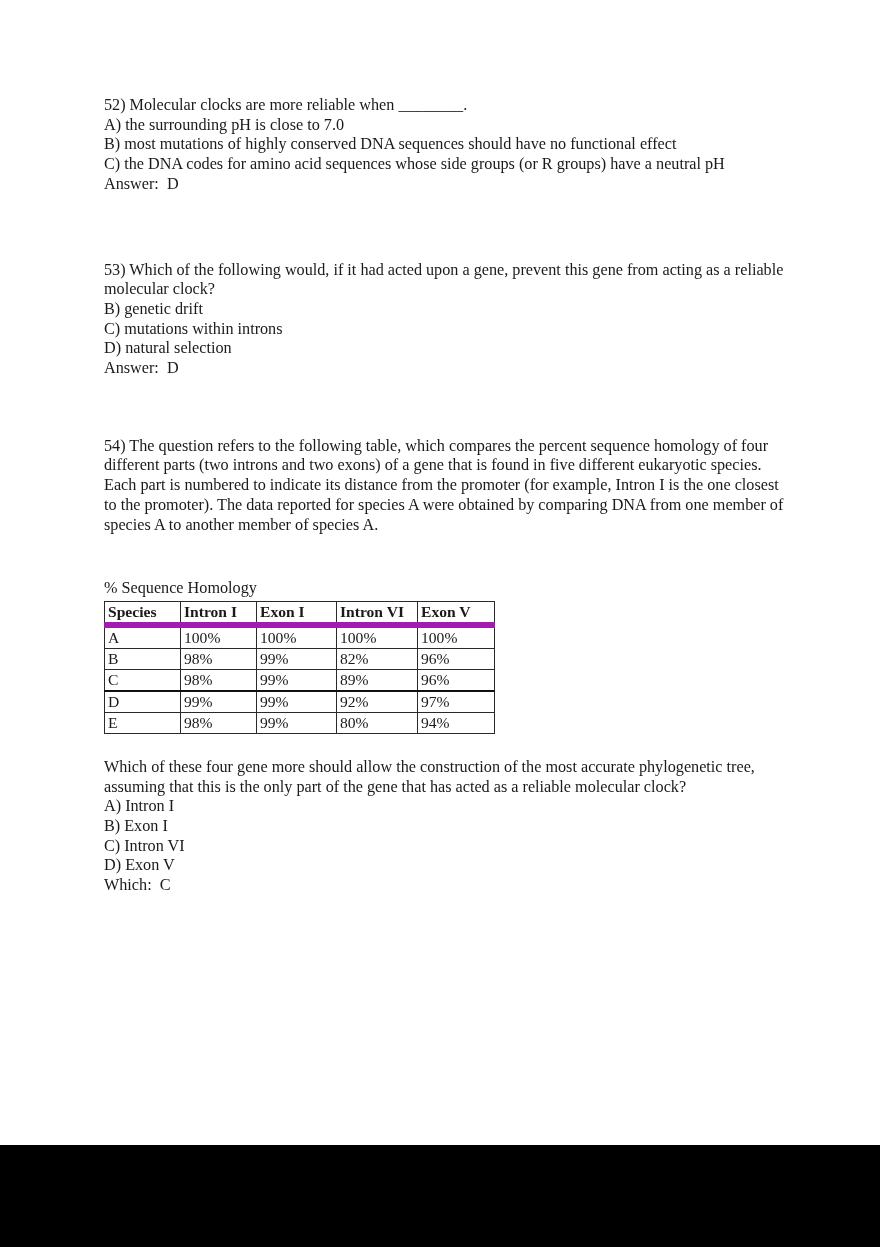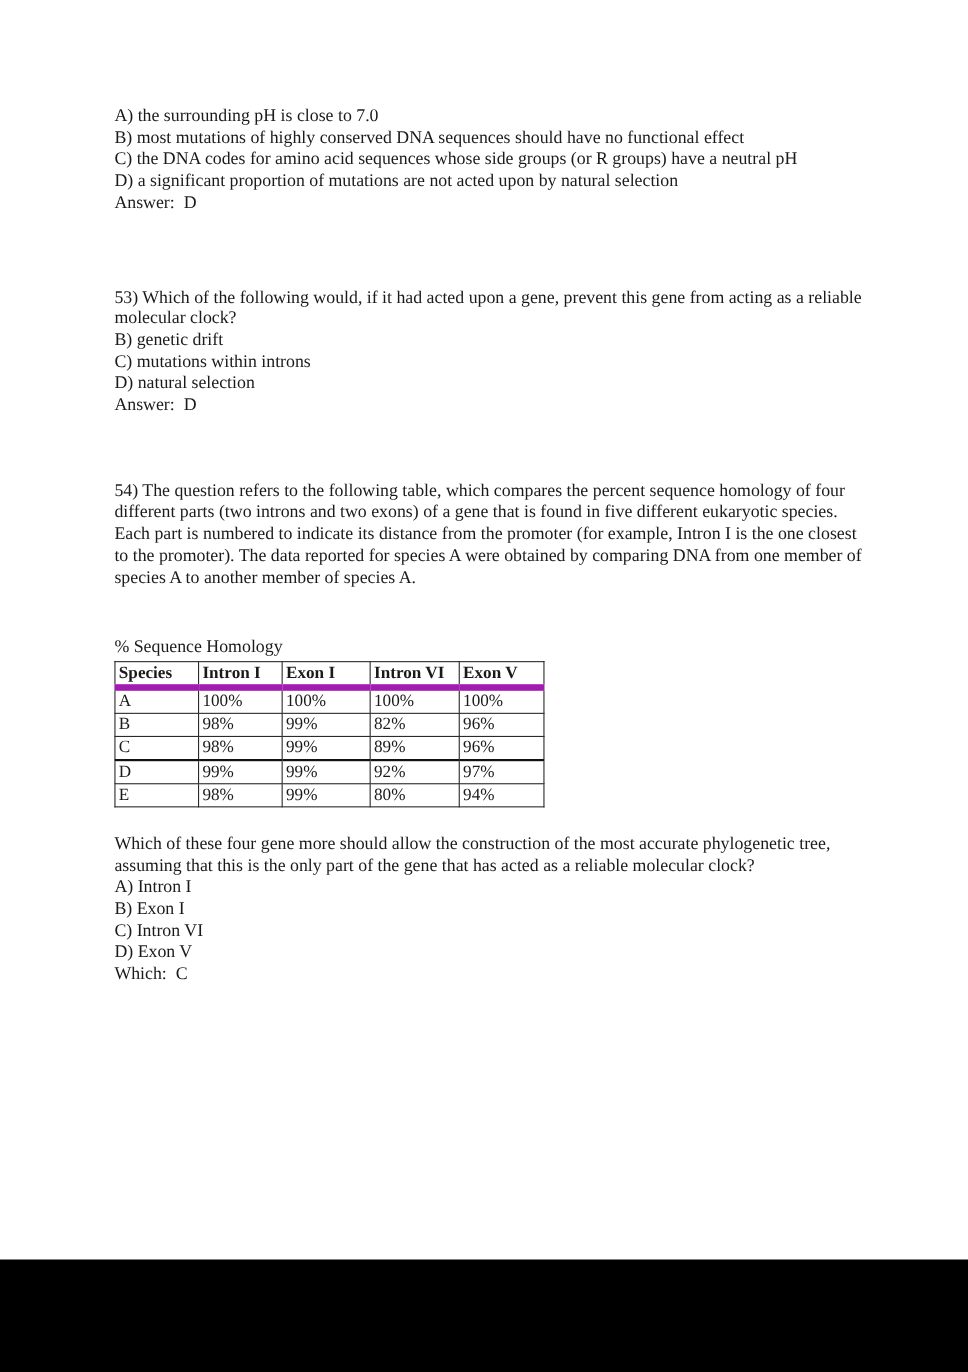--- a/index.html
+++ b/index.html
@@ -96,24 +96,24 @@
   }
 </style>
 </head>
 <body>
 
 <div id="page">
 
   <div id="content">
 
     <div class="qblock">
+      <div class="stem">52) Molecular clocks are more reliable when ________.</div>
       <div class="opt">A) the surrounding pH is close to 7.0</div>
       <div class="opt">B) most mutations of highly conserved DNA sequences should have no functional effect</div>
       <div class="opt">C) the DNA codes for amino acid sequences whose side groups (or R groups) have a neutral pH</div>
-      <div class="opt">D) a significant proportion of mutations are not acted upon by natural selection</div>
       <div class="ans">Answer:  D</div>
     </div>
 
     <div class="gap-52-53"></div>
 
     <div class="qblock">
       <div class="stem">53) Which of the following would, if it had acted upon a gene, prevent this gene from acting as a reliable molecular clock?</div>
       <div class="opt">B) genetic drift</div>
       <div class="opt">C) mutations within introns</div>
       <div class="opt">D) natural selection</div>

